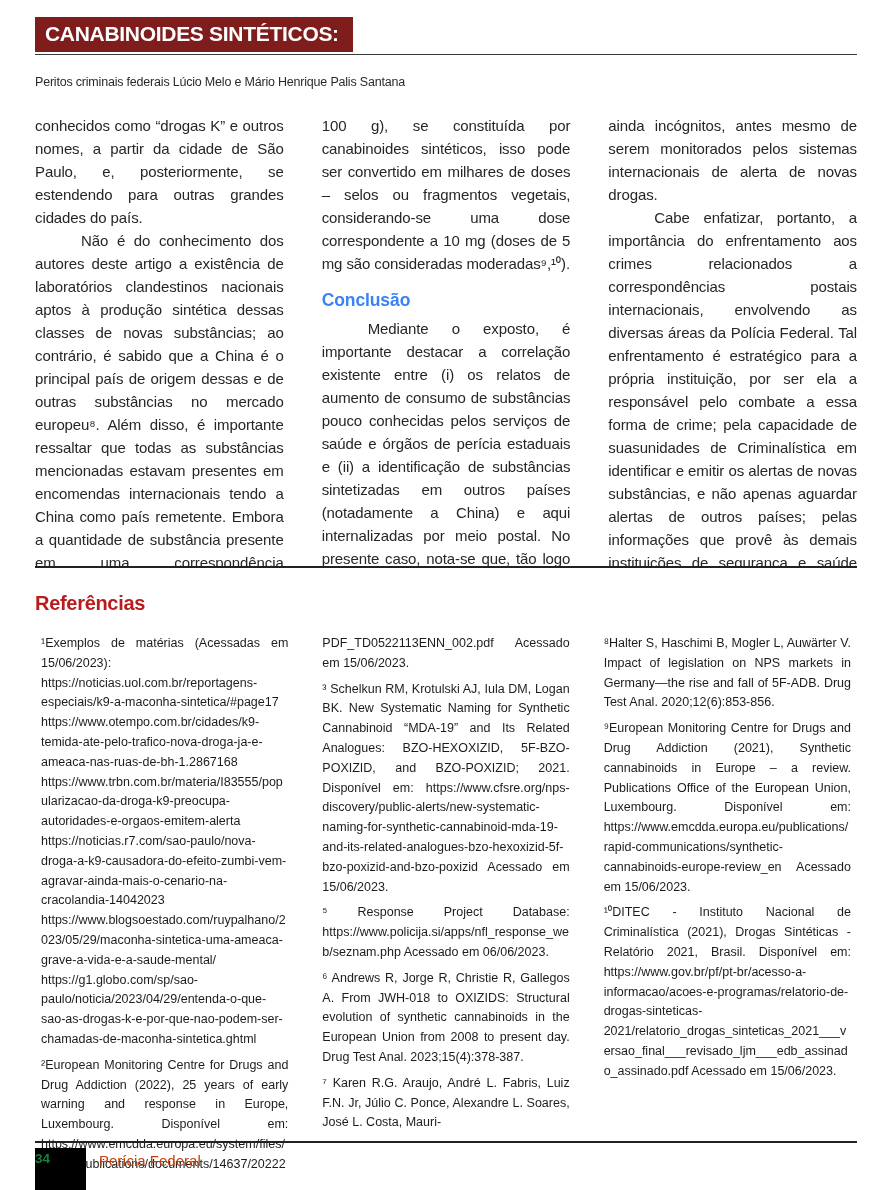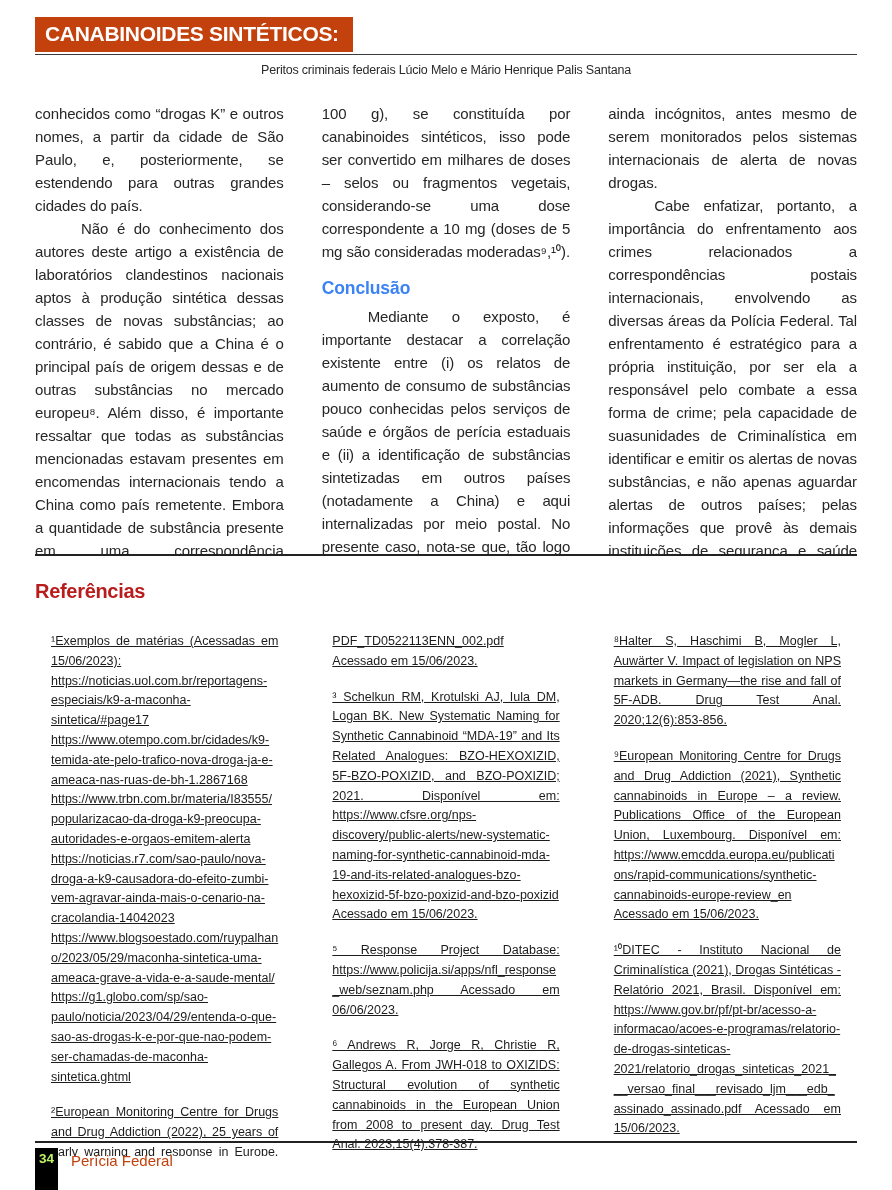--- a/index.html
+++ b/index.html
@@ -11,30 +11,30 @@
     color: #262626;
     position: relative;
     overflow: hidden;
   }
   .page { padding: 0 35px; position: relative; height: 100%; }
 
   
   .header { padding-top: 17px; }
   .title-bar {
     display: inline-block;
-    background: #c2410c;
+    background: #7f1d1d;
     color: #ffffff;
     font-size: 21px;
     font-weight: bold;
     letter-spacing: -0.3px;
     padding: 5px 14px 6px 10px;
     transform-origin: left center;
   }
   .header-rule { border-top: 1.5px solid #3a3a3a; margin-top: 2px; }
-  .byline { font-size: 12.5px; color: #2a2a2a; margin-top: 8px; letter-spacing: -0.2px; text-align: center; }
+  .byline { font-size: 12.5px; color: #2a2a2a; margin-top: 20px; letter-spacing: -0.2px; }
 
   
   .article {
     display: flex;
     gap: 38px;
     margin-top: 25px;
     height: 452px;
     overflow: hidden;
   }
   .article .col {
@@ -71,36 +71,35 @@
   }
   .refs .col {
     flex: 1 1 0;
     font-size: 12.5px;
     line-height: 19.8px;
     text-align: justify;
     color: #1c1c1c;
     overflow-wrap: anywhere;
     word-break: break-word;
   }
-  .refs p { margin: 16px; text-decoration: underline; }
+  .refs p { margin: 6px; }
 
   
   .footer {
     position: absolute;
     left: 35px; right: 35px; bottom: 0;
   }
   .footer-rule { border-top: 2px solid #222222; }
   .footer-row { display: flex; align-items: flex-start; margin-top: 5px; }
   .page-box {
-    width: 23px; height: 42px;
+    width: 51px; height: 42px;
     background: #000000;
-    color: #bef264;
+    color: #15803d;
     font-size: 13.5px;
     font-weight: bold;
-    text-align: center;
     padding-top: 3px;
   }
   .mag-name { font-size: 15px; color: #c2410c; margin-left: 13px; padding-top: 4px; }
 </style>
 </head>
 <body>
 
 <div class="page">
 
   <div class="header">

